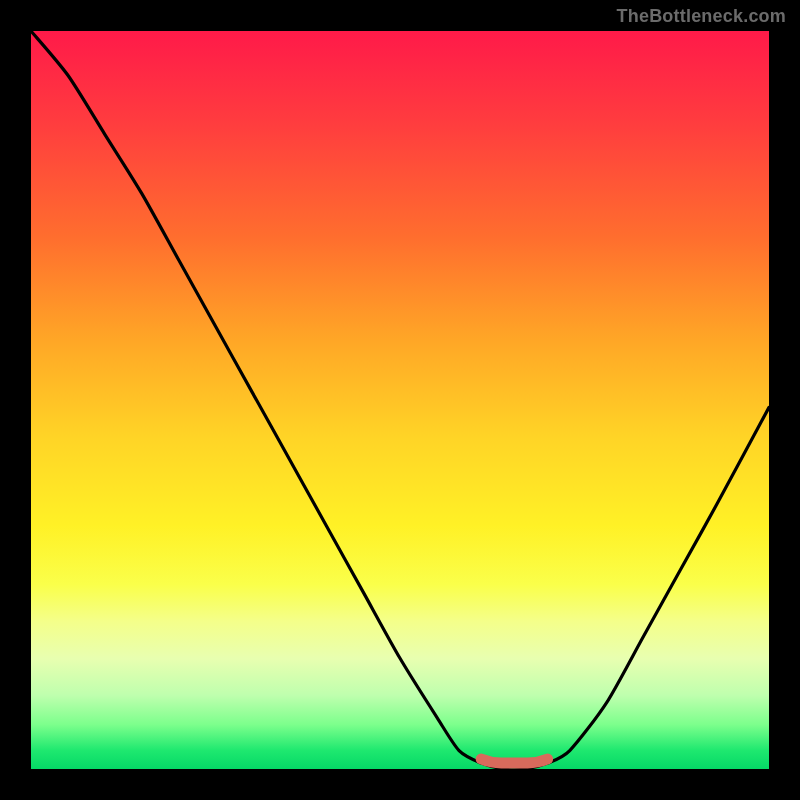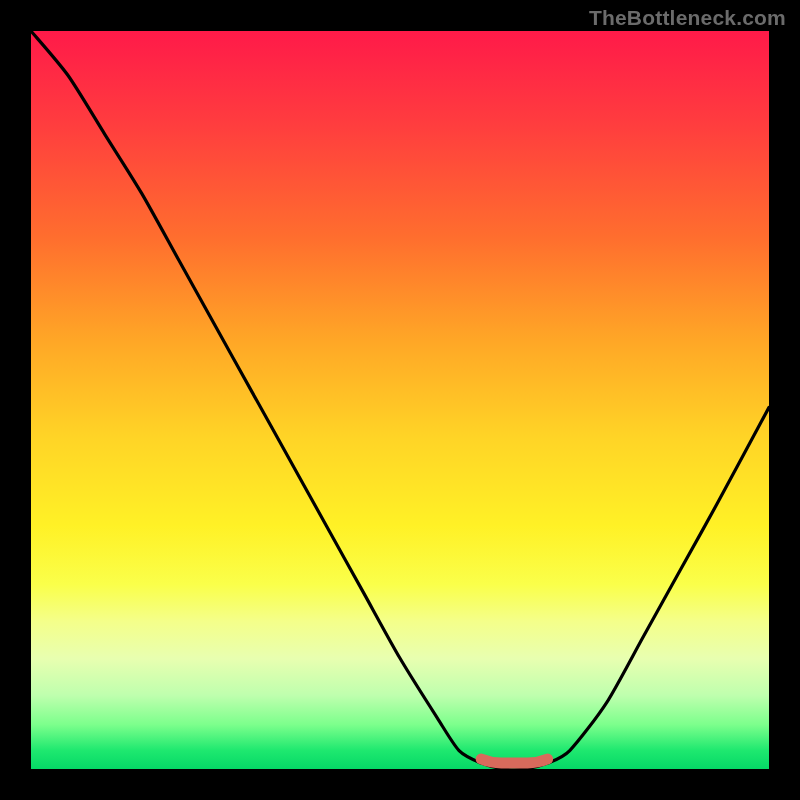--- a/index.html
+++ b/index.html
@@ -38,21 +38,21 @@
       #7CFF8C 94%,
       #1EE86F 97.5%,
       #05D866 100%
     );
   }
   .watermark {
     position: absolute;
     top: 6px;
     right: 14px;
     font-family: Arial, Helvetica, sans-serif;
-    font-size: 21px;
+    font-size: 18px;
     font-weight: 600;
     color: #6B6B6B;
     letter-spacing: 0.2px;
   }
   svg.curve {
     position: absolute;
     top: 0;
     left: 0;
   }
 </style>

